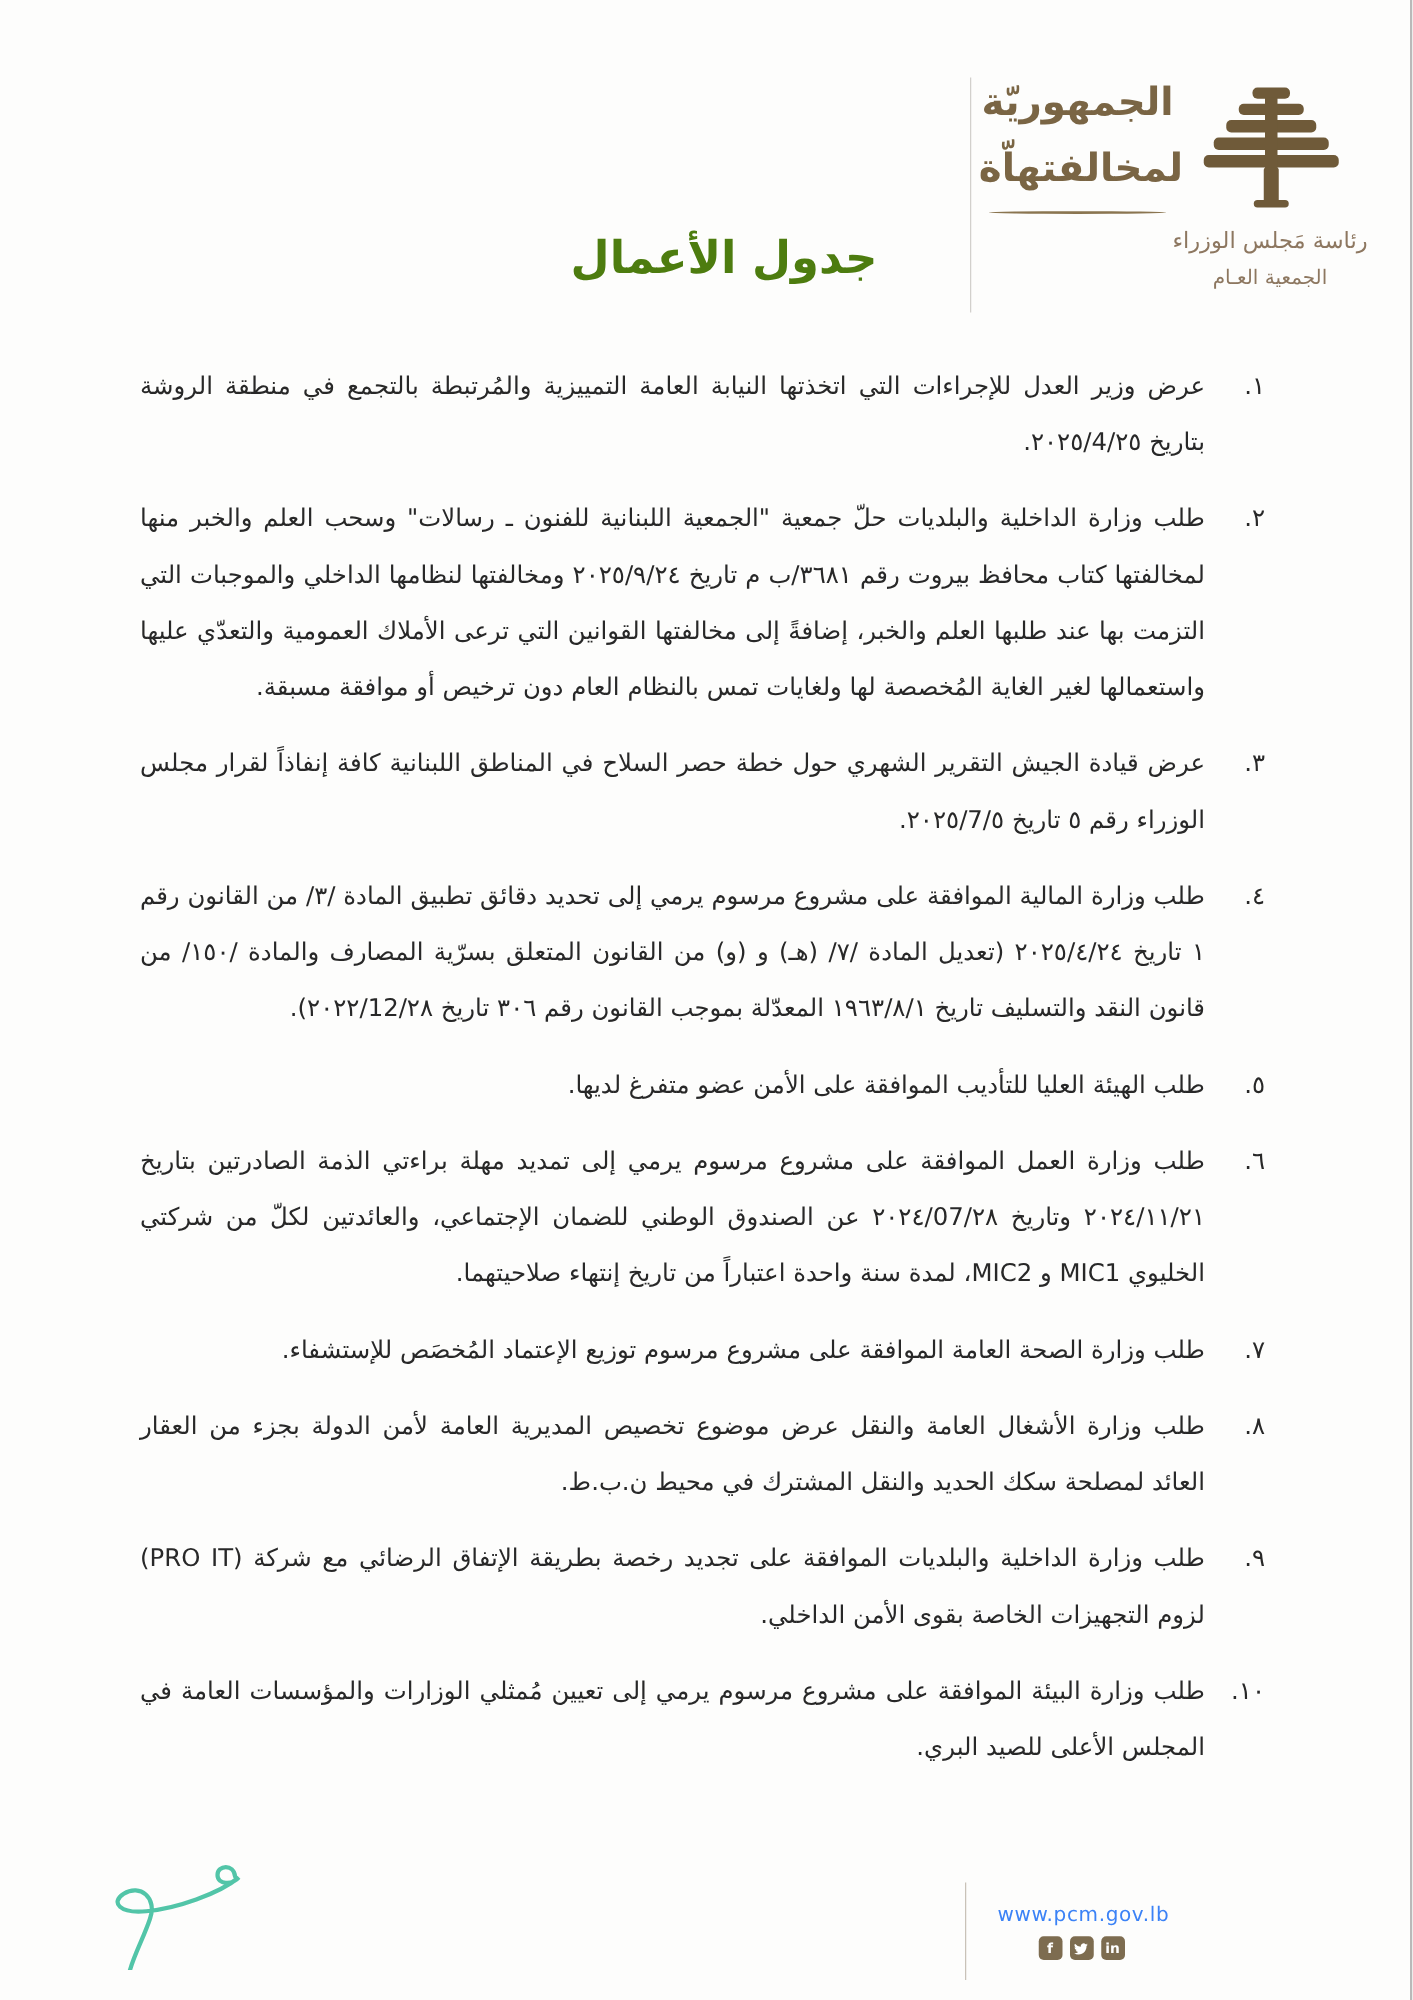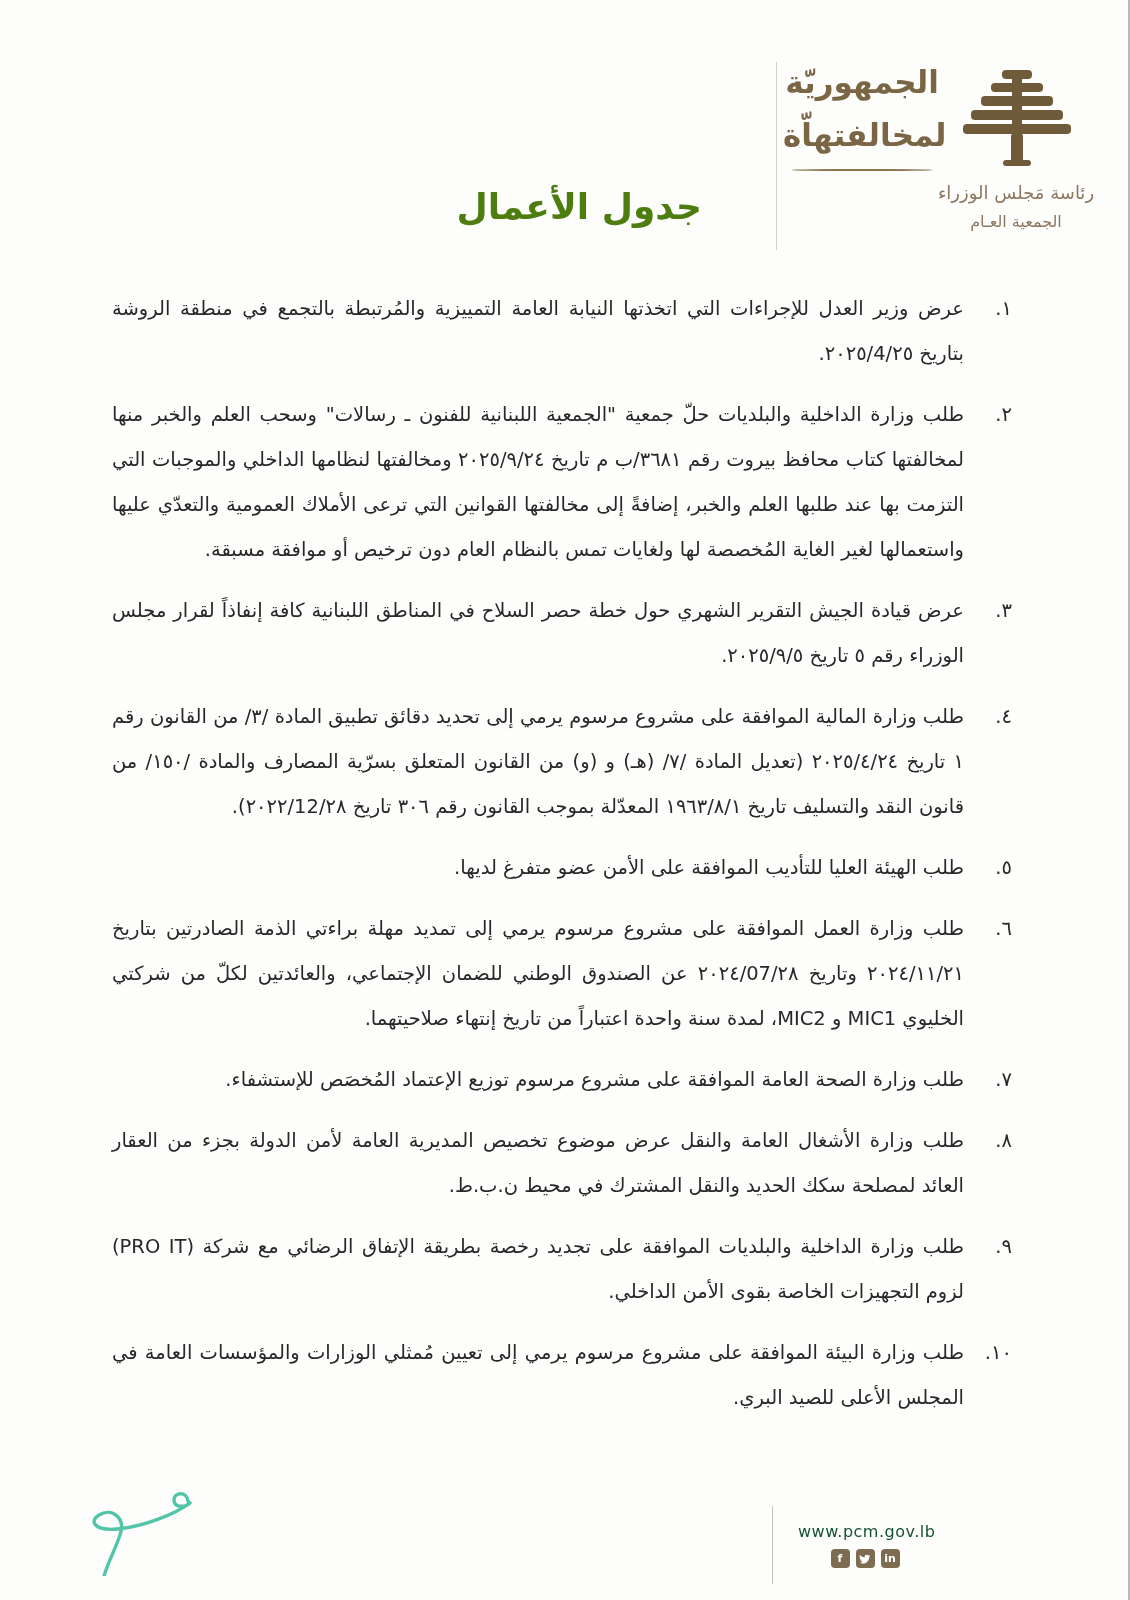--- a/index.html
+++ b/index.html
@@ -34,21 +34,21 @@
     position:absolute;top:286px;right:118px;left:112px;
     direction:rtl;color:#282828;font-size:19.5px;
   }
   .item{display:flex;margin-bottom:16px;}
   .num{flex:none;width:48px;line-height:45px;}
   .txt{flex:1;text-align:justify;line-height:45px;}
 
   
   .footer-sep{position:absolute;left:772px;top:1506px;width:1px;height:78px;background:#c9c2b8;}
   .footer{position:absolute;left:798px;top:1522px;width:134px;text-align:center;}
-  .website{font-size:16px;color:#14532d;letter-spacing:.5px;}
+  .website{font-size:16px;color:#3b82f6;letter-spacing:.5px;}
   .social{margin-top:8px;display:flex;justify-content:center;gap:6px;direction:ltr;}
   .sicon{
     width:19px;height:19px;border-radius:4px;background:#7d6c50;color:#fff;
     display:inline-flex;align-items:center;justify-content:center;
     font-size:11px;font-weight:bold;font-family:"DejaVu Sans", sans-serif;
   }
   .sicon svg{display:block;}
 
   
   .signature{position:absolute;left:45px;top:1476px;}
@@ -93,21 +93,21 @@
       <div class="item">
         <div class="num">١.</div>
         <div class="txt">عرض وزير العدل للإجراءات التي اتخذتها النيابة العامة التمييزية والمُرتبطة بالتجمع في منطقة الروشة بتاريخ ٢٠٢٥/4/٢٥.</div>
       </div>
       <div class="item">
         <div class="num">٢.</div>
         <div class="txt">طلب وزارة الداخلية والبلديات حلّ جمعية "الجمعية اللبنانية للفنون ـ رسالات" وسحب العلم والخبر منها لمخالفتها كتاب محافظ بيروت رقم ٣٦٨١/ب م تاريخ ٢٠٢٥/٩/٢٤ ومخالفتها لنظامها الداخلي والموجبات التي التزمت بها عند طلبها العلم والخبر، إضافةً إلى مخالفتها القوانين التي ترعى الأملاك العمومية والتعدّي عليها واستعمالها لغير الغاية المُخصصة لها ولغايات تمس بالنظام العام دون ترخيص أو موافقة مسبقة.</div>
       </div>
       <div class="item">
         <div class="num">٣.</div>
-        <div class="txt">عرض قيادة الجيش التقرير الشهري حول خطة حصر السلاح في المناطق اللبنانية كافة إنفاذاً لقرار مجلس الوزراء رقم ٥ تاريخ ٢٠٢٥/٩/٥.</div>
+        <div class="txt">عرض قيادة الجيش التقرير الشهري حول خطة حصر السلاح في المناطق اللبنانية كافة إنفاذاً لقرار مجلس الوزراء رقم ٥ تاريخ ٢٠٢٥/7/٥.</div>
       </div>
       <div class="item">
         <div class="num">٤.</div>
         <div class="txt">طلب وزارة المالية الموافقة على مشروع مرسوم يرمي إلى تحديد دقائق تطبيق المادة /٣/ من القانون رقم ١ تاريخ ٢٠٢٥/٤/٢٤ (تعديل المادة /٧/ (هـ) و (و) من القانون المتعلق بسرّية المصارف والمادة /١٥٠/ من قانون النقد والتسليف تاريخ ١٩٦٣/٨/١ المعدّلة بموجب القانون رقم ٣٠٦ تاريخ ٢٠٢٢/12/٢٨).</div>
       </div>
       <div class="item">
         <div class="num">٥.</div>
         <div class="txt">طلب الهيئة العليا للتأديب الموافقة على الأمن عضو متفرغ لديها.</div>
       </div>
       <div class="item">

